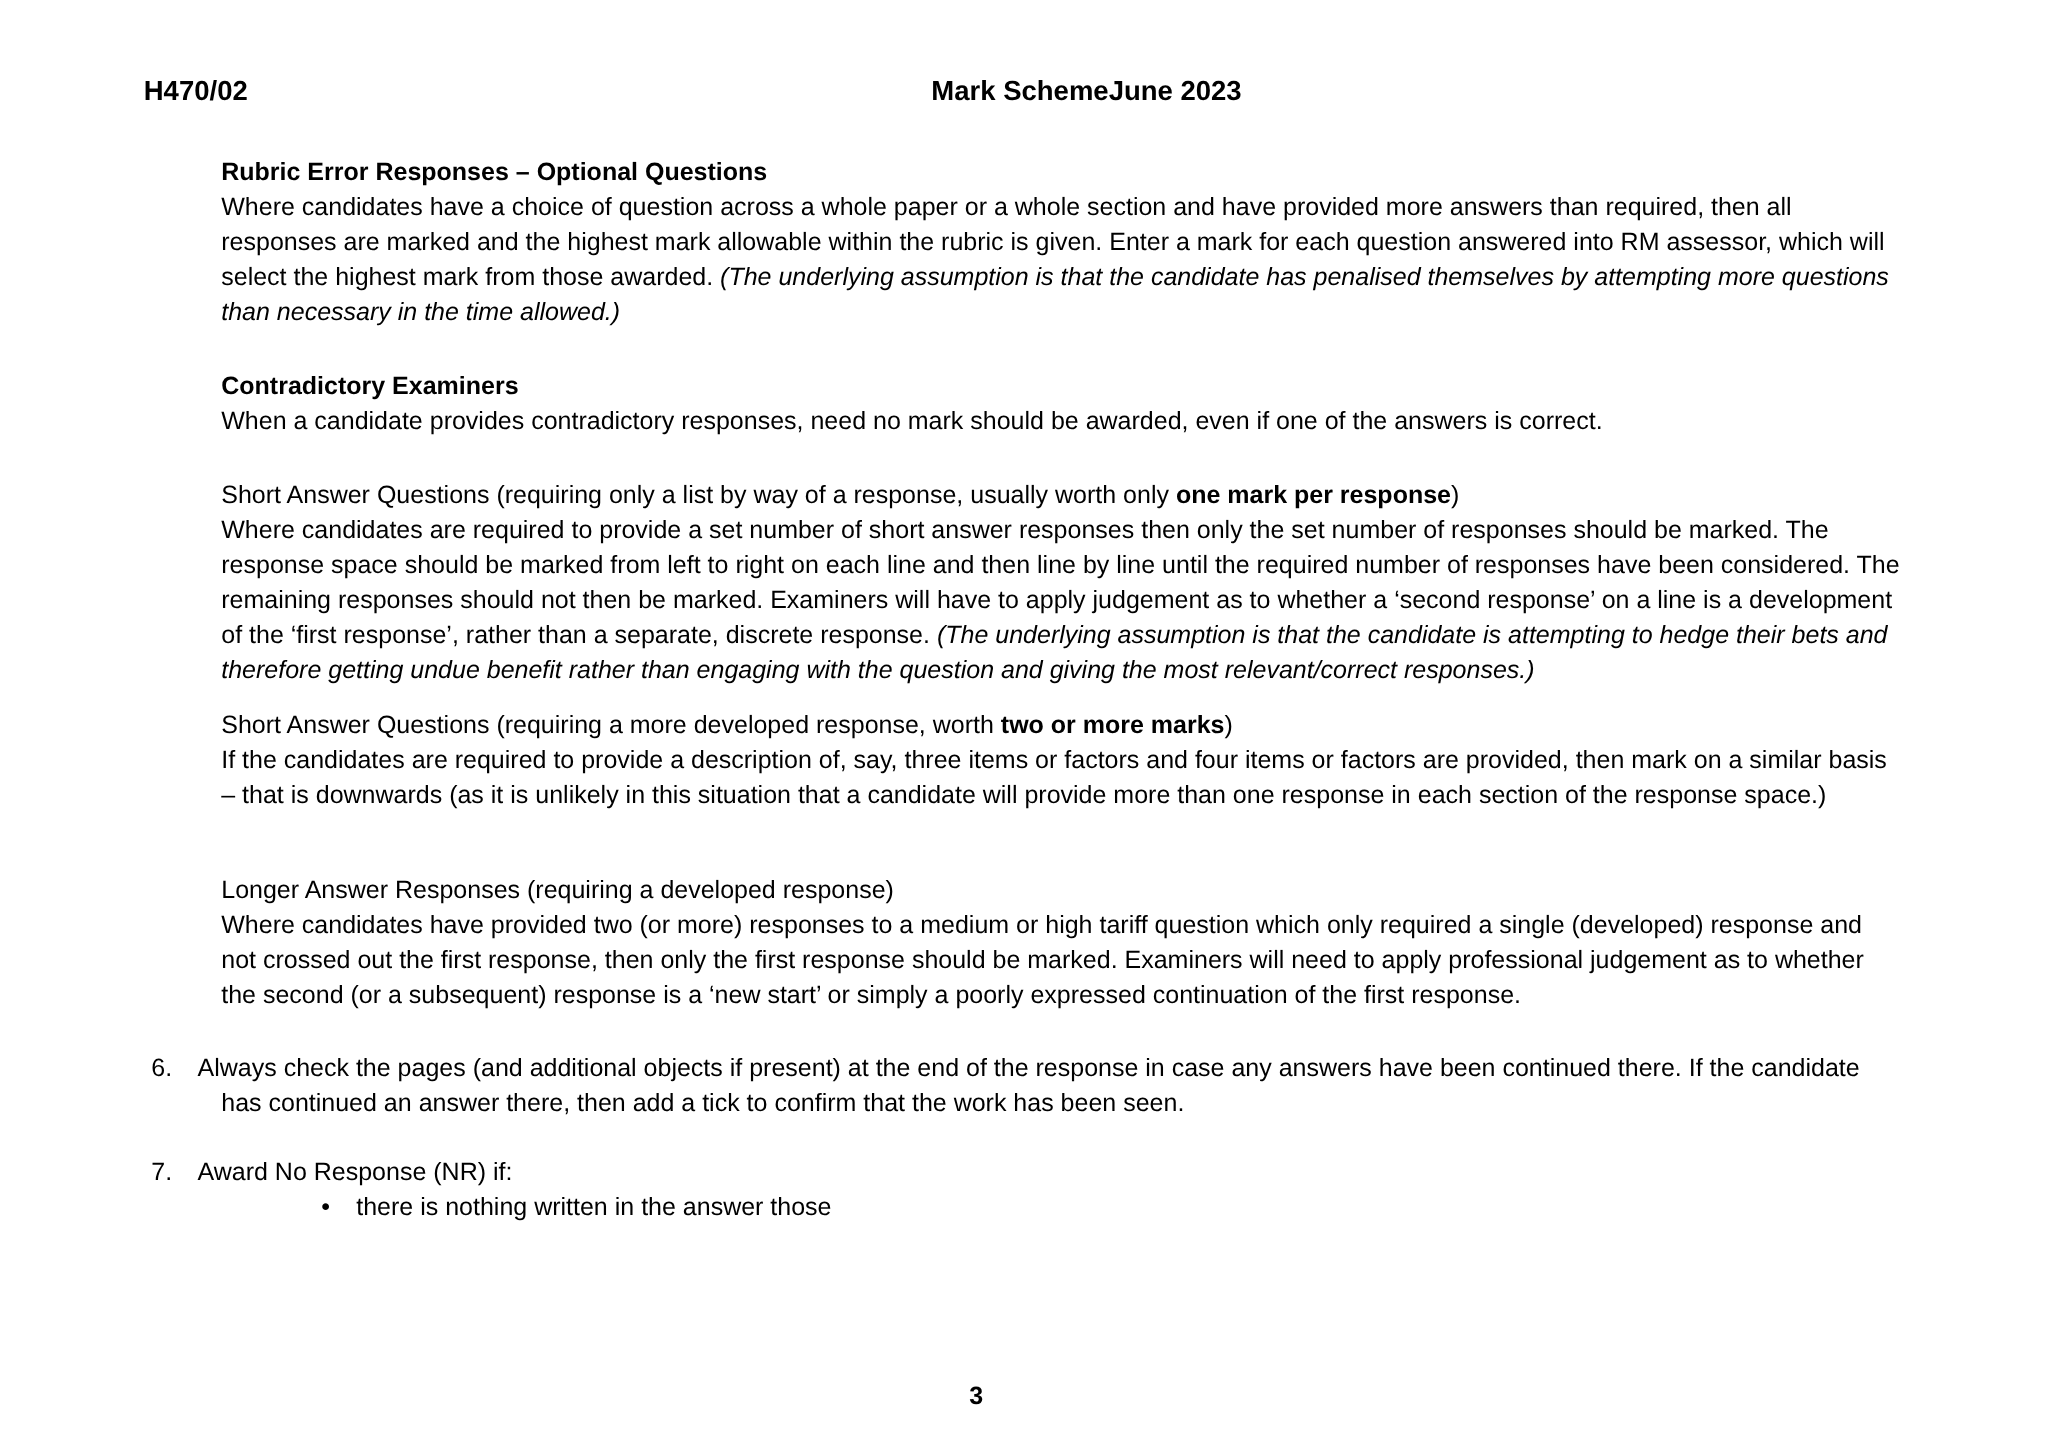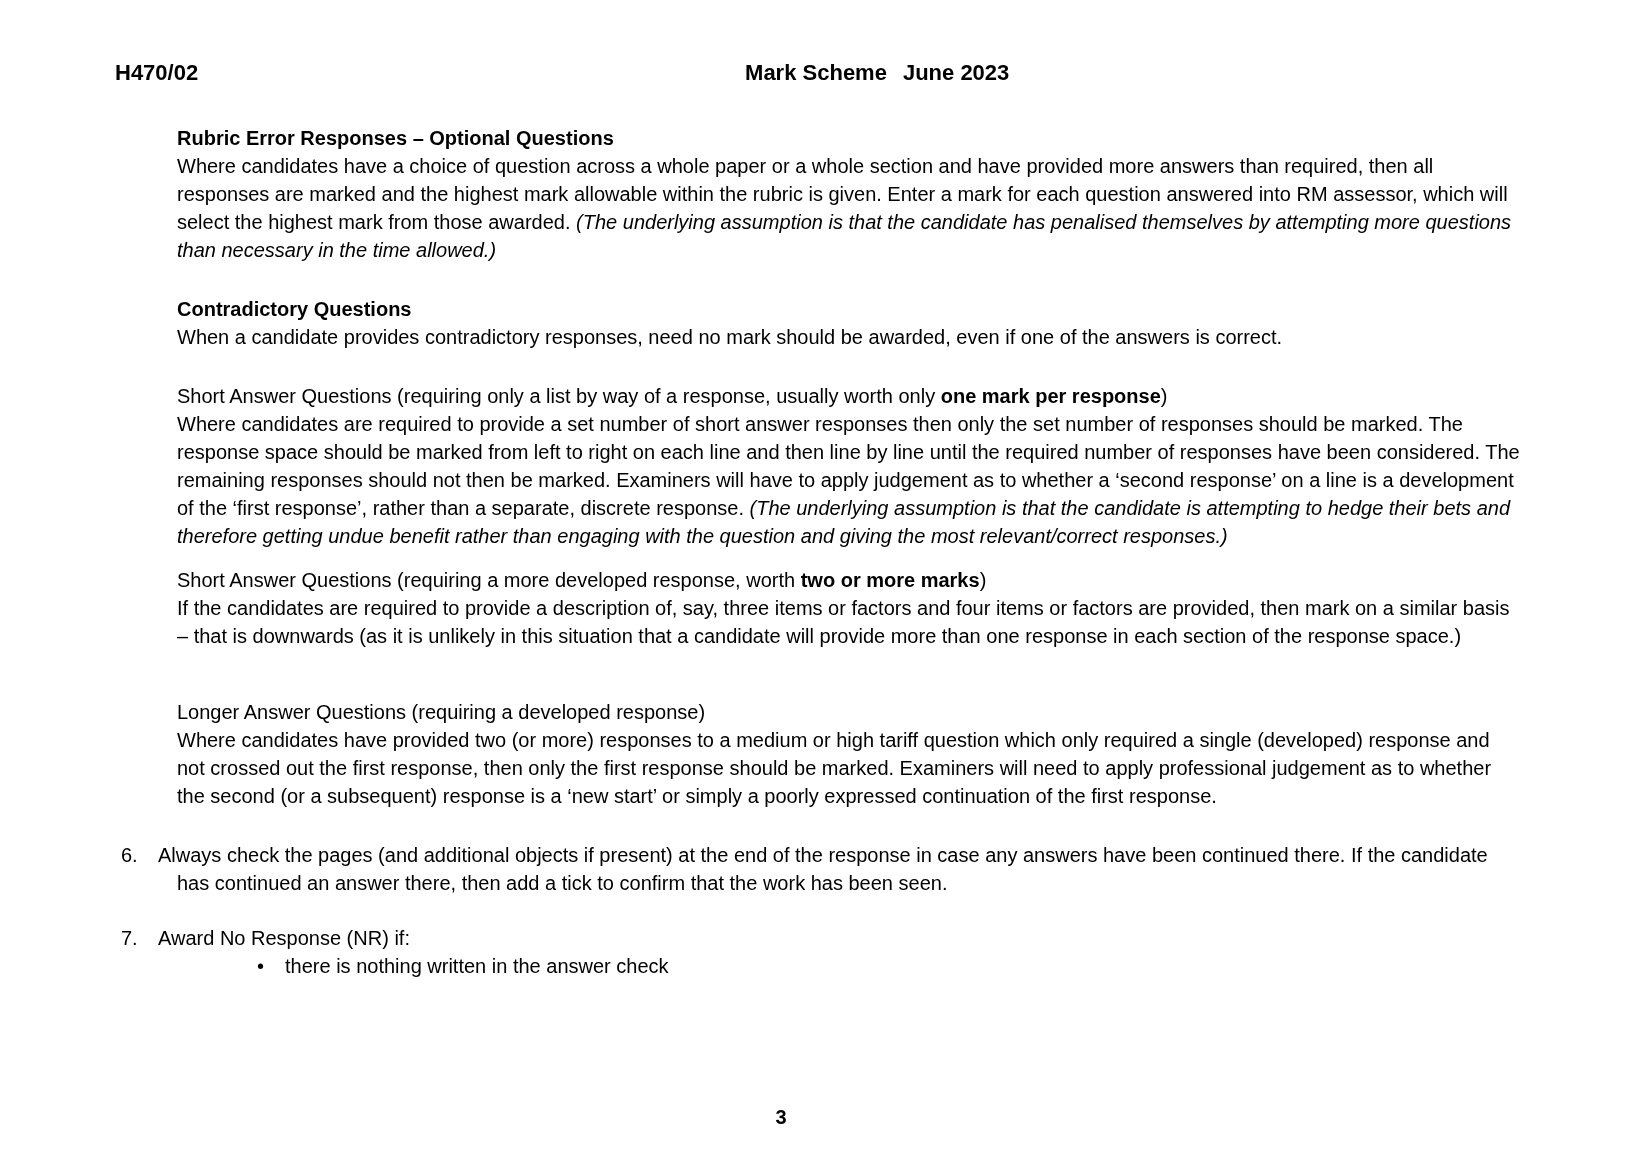--- a/index.html
+++ b/index.html
@@ -14,21 +14,20 @@
     line-height: 28px;
     overflow: hidden;
   }
   .page-header {
     display: grid;
     grid-template-columns: 1fr auto 1fr;
     padding: 58px 120px 0 115px;
     font-weight: 700;
     font-size: 22px;
     line-height: 30px;
-    gap: 16px;
   }
   .h-left   { text-align: left; }
   .h-center { }
   .h-right  { text-align: left; }
 
   .doc-main { margin-top: 36px; }
 
   .doc-section { margin: 0 115px 31px 177px; }
   .doc-section.gap-lg { margin-bottom: 16px; }
   .doc-section.gap-md { margin-bottom: 48px; }
@@ -76,47 +75,47 @@
   </header>
 
   <main class="doc-main">
 
     <section class="doc-section">
       <p class="sec-title"><span class="b">Rubric Error Responses – Optional Questions</span></p>
       <p class="sec-body"><span>Where candidates have a choice of question across a whole paper or a whole section and have provided more answers than required, then all responses are marked and the highest mark allowable within the rubric is given. Enter a mark for each question answered into RM assessor, which will select the highest mark from those awarded. </span><span class="i">(The underlying assumption is that the candidate has penalised themselves by attempting more questions than necessary in the time allowed.)</span></p>
     </section>
 
     <section class="doc-section">
-      <p class="sec-title"><span class="b">Contradictory Questions</span></p>
+      <p class="sec-title"><span class="b">Contradictory Examiners</span></p>
       <p class="sec-body"><span>When a candidate provides contradictory responses, need no mark should be awarded, even if one of the answers is correct.</span></p>
     </section>
 
     <section class="doc-section gap-lg">
       <p class="sec-title"><span>Short Answer Questions (requiring only a list by way of a response, usually worth only </span><span class="b">one mark per response</span><span>)</span></p>
       <p class="sec-body"><span>Where candidates are required to provide a set number of short answer responses then only the set number of responses should be marked. The response space should be marked from left to right on each line and then line by line until the required number of responses have been considered.  The remaining responses should not then be marked. Examiners will have to apply judgement as to whether a ‘second response’ on a line is a development of the ‘first response’, rather than a separate, discrete response.  </span><span class="i">(The underlying assumption is that the candidate is attempting to hedge their bets and therefore getting undue benefit rather than engaging with the question and giving the most relevant/correct responses.)</span></p>
     </section>
 
     <section class="doc-section gap-md">
       <p class="sec-title"><span>Short Answer Questions (requiring a more developed response, worth </span><span class="b">two or more marks</span><span>)</span></p>
       <p class="sec-body"><span>If the candidates are required to provide a description of, say, three items or factors and four items or factors are provided, then mark on a similar basis – that is downwards (as it is unlikely in this situation that a candidate will provide more than one response in each section of the response space.)</span></p>
     </section>
 
     <section class="doc-section">
-      <p class="sec-title"><span>Longer Answer Questions (requiring a developed response)</span></p>
+      <p class="sec-title"><span>Longer Answer Responses (requiring a developed response)</span></p>
       <p class="sec-body"><span>Where candidates have provided two (or more) responses to a medium or high tariff question which only required a single (developed) response and not crossed out the first response, then only the first response should be marked. Examiners will need to apply professional judgement as to whether the second (or a subsequent) response is a ‘new start’ or simply a poorly expressed continuation of the first response.</span></p>
     </section>
 
     <div class="num-item after-gap">
       <span class="num">6.</span><span>Always check the pages (and additional objects if present) at the end of the response in case any answers have been continued there. If the candidate has continued an answer there, then add a tick to confirm that the work has been seen.</span>
     </div>
 
     <div class="num-item">
       <span class="num">7.</span><span>Award No Response (NR) if:</span>
       <div class="bullet-row">
-        <span class="bullet-glyph">•</span><span>there is nothing written in the answer check</span>
+        <span class="bullet-glyph">•</span><span>there is nothing written in the answer those</span>
       </div>
     </div>
 
   </main>
 
   <footer class="page-footer">
     <span>3</span>
   </footer>
 
 </div>

